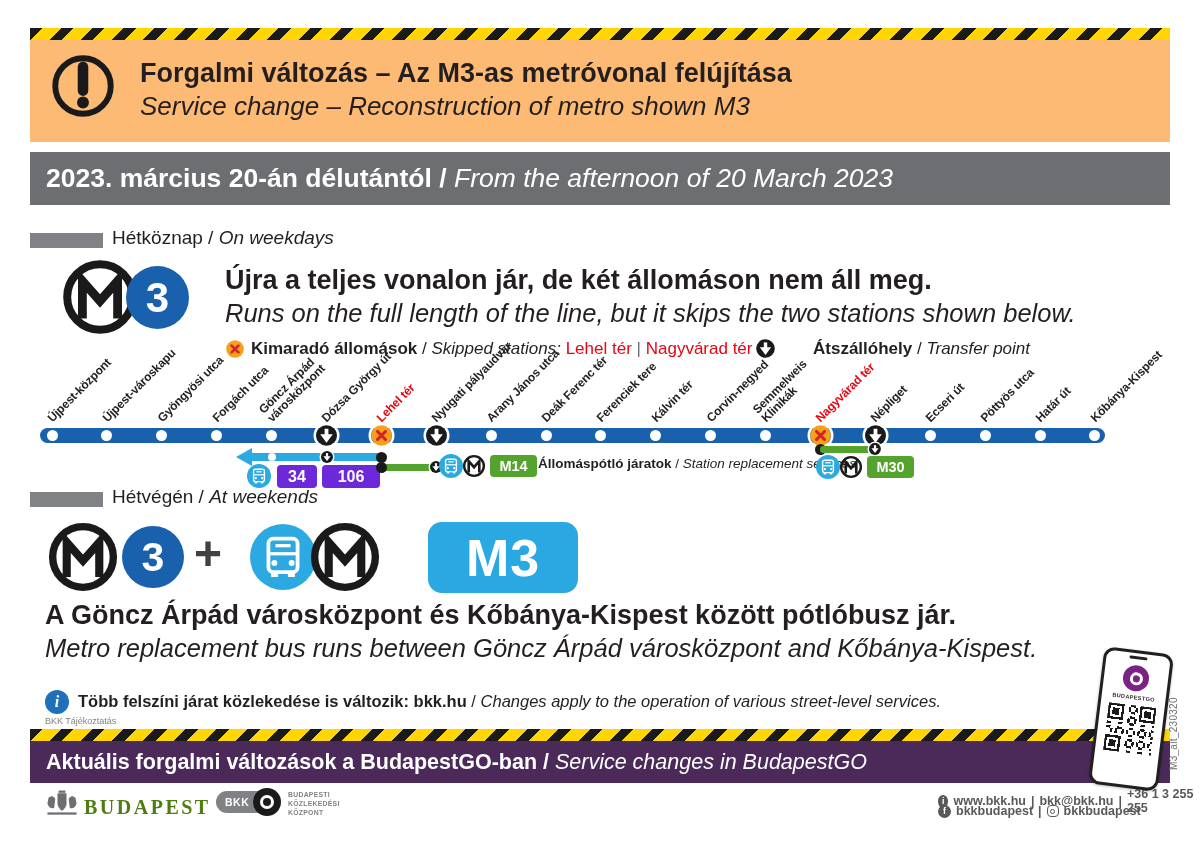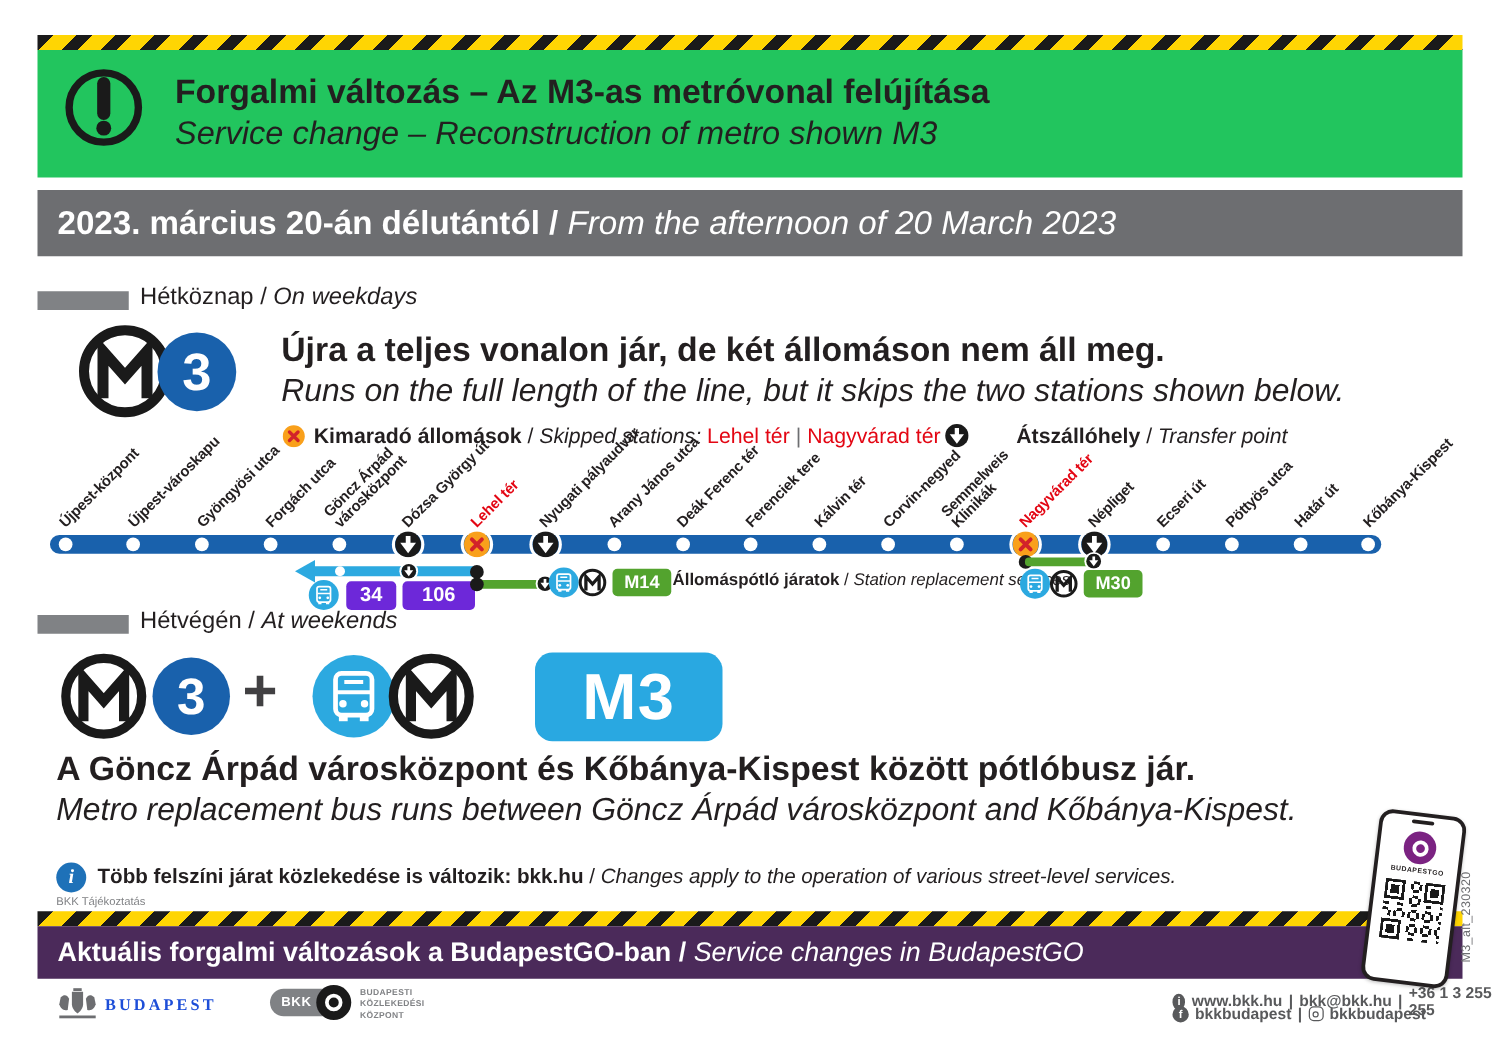--- a/index.html
+++ b/index.html
@@ -1,20 +1,20 @@
 <!DOCTYPE html>
 <html><head>
 <meta charset="utf-8">
 <style>
   html,body{margin:0;padding:0;background:#fff;}
   .page{position:relative;width:1200px;height:848px;background:#fff;overflow:hidden;
         font-family:"Liberation Sans",sans-serif;color:#231F20;}
   .hazard{position:absolute;left:30px;width:1140px;height:12px;
           background:repeating-linear-gradient(135deg,#1a1a1a 0 9px,#FFD503 9px 22px);}
-  .yellow-banner{position:absolute;left:30px;top:40px;width:1140px;height:102px;background:#22c55e;}
+  .yellow-banner{position:absolute;left:30px;top:40px;width:1140px;height:102px;background:#fdba74;}
   .titles{position:absolute;left:140px;top:57px;}
   .title-hu{font-size:27px;font-weight:bold;line-height:33px;}
   .title-en{font-size:26px;font-style:italic;line-height:32px;}
   .date-bar{position:absolute;left:30px;top:152px;width:1140px;height:53px;background:#6D6E71;
             color:#fff;font-size:26.5px;line-height:53px;padding-left:16px;box-sizing:border-box;}
   .b{font-weight:bold;} .i{font-style:italic;} .red{color:#E30613;} .gray{color:#6D6E71;}
   .chip{position:absolute;left:30px;width:73px;height:15px;background:#808285;}
   .sec-label{position:absolute;left:112px;font-size:19px;}
   .sec-label .b{font-weight:normal;}
   .circle{border-radius:50%;position:absolute;}
@@ -51,21 +51,21 @@
   .we-text2{position:absolute;left:45px;top:634px;font-size:25.5px;font-style:italic;}
   .info-icon{position:absolute;left:45px;top:690px;width:24px;height:24px;border-radius:50%;background:#1E71B8;
              color:#fff;text-align:center;font-weight:bold;font-style:italic;font-size:16px;line-height:24px;
              font-family:"Liberation Serif",serif;}
   .info-text{position:absolute;left:78px;top:692px;font-size:16.5px;}
   .small-note{position:absolute;left:45px;top:716px;font-size:9px;color:#808285;}
   .purple-bar{position:absolute;left:30px;top:741px;width:1140px;height:42px;background:#4B2A5A;
               color:#fff;font-size:21.5px;line-height:42px;padding-left:16px;box-sizing:border-box;}
   .crest{position:absolute;left:45px;top:790px;width:34px;height:28px;}
   .bp-word{position:absolute;left:84px;top:796px;font-family:"Liberation Serif",serif;font-weight:bold;
-           font-size:13px;letter-spacing:2.5px;color:#1d4ed8;}
+           font-size:20px;letter-spacing:2.5px;color:#4d7c0f;}
   .bkk-rect{position:absolute;left:216px;top:791px;width:56px;height:22px;background:#808285;border-radius:11px;
             color:#fff;font-size:10.5px;font-weight:bold;line-height:22px;padding-left:9px;box-sizing:border-box;letter-spacing:.5px;}
   .donut{border-radius:50%;background:#1A1A1A;display:flex;align-items:center;justify-content:center;}
   .donut::after{content:"";border-radius:50%;border:3px solid #fff;width:8px;height:8px;}
   .bkk-roundel{position:absolute;left:253px;top:788px;width:28px;height:28px;}
   .bkk-small{position:absolute;left:288px;top:791px;font-size:6.8px;font-weight:bold;color:#808285;
              white-space:pre-line;line-height:1.3;letter-spacing:.3px;}
   .contact-line{position:absolute;left:938px;display:flex;align-items:center;font-size:12.5px;font-weight:bold;color:#58595B;}
   .ft-icon{width:13px;height:13px;border-radius:50%;background:#58595B;color:#fff;font-size:9px;line-height:13px;
            text-align:center;display:inline-block;margin-right:5px;font-weight:bold;}

